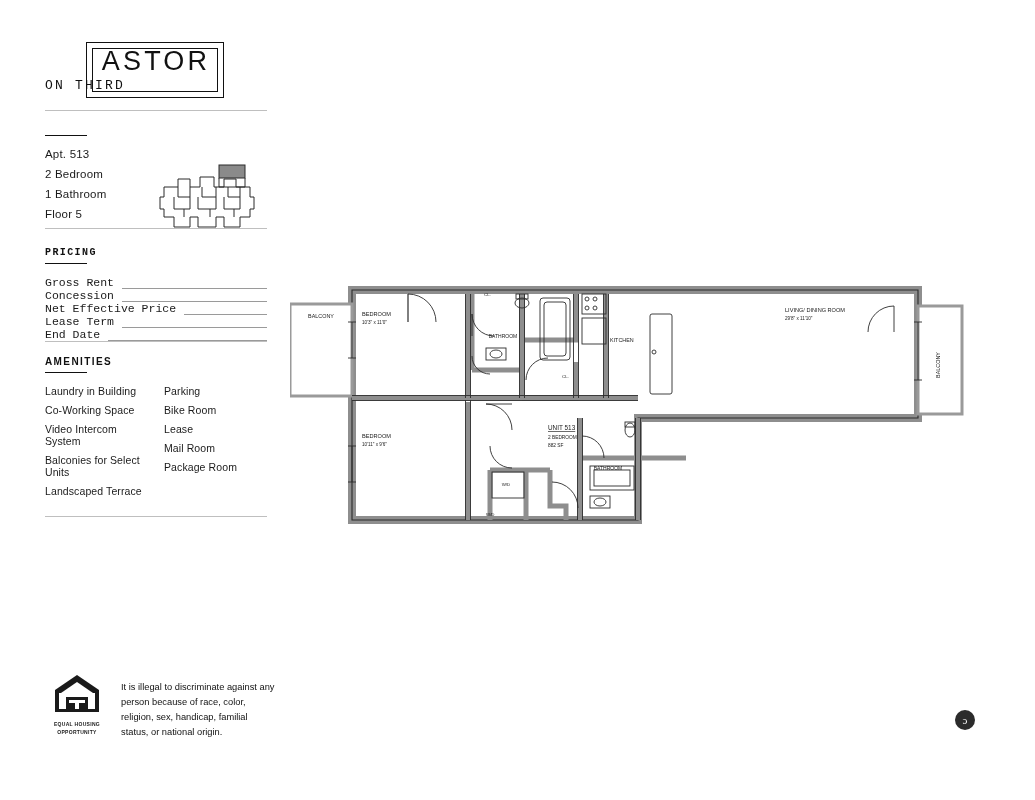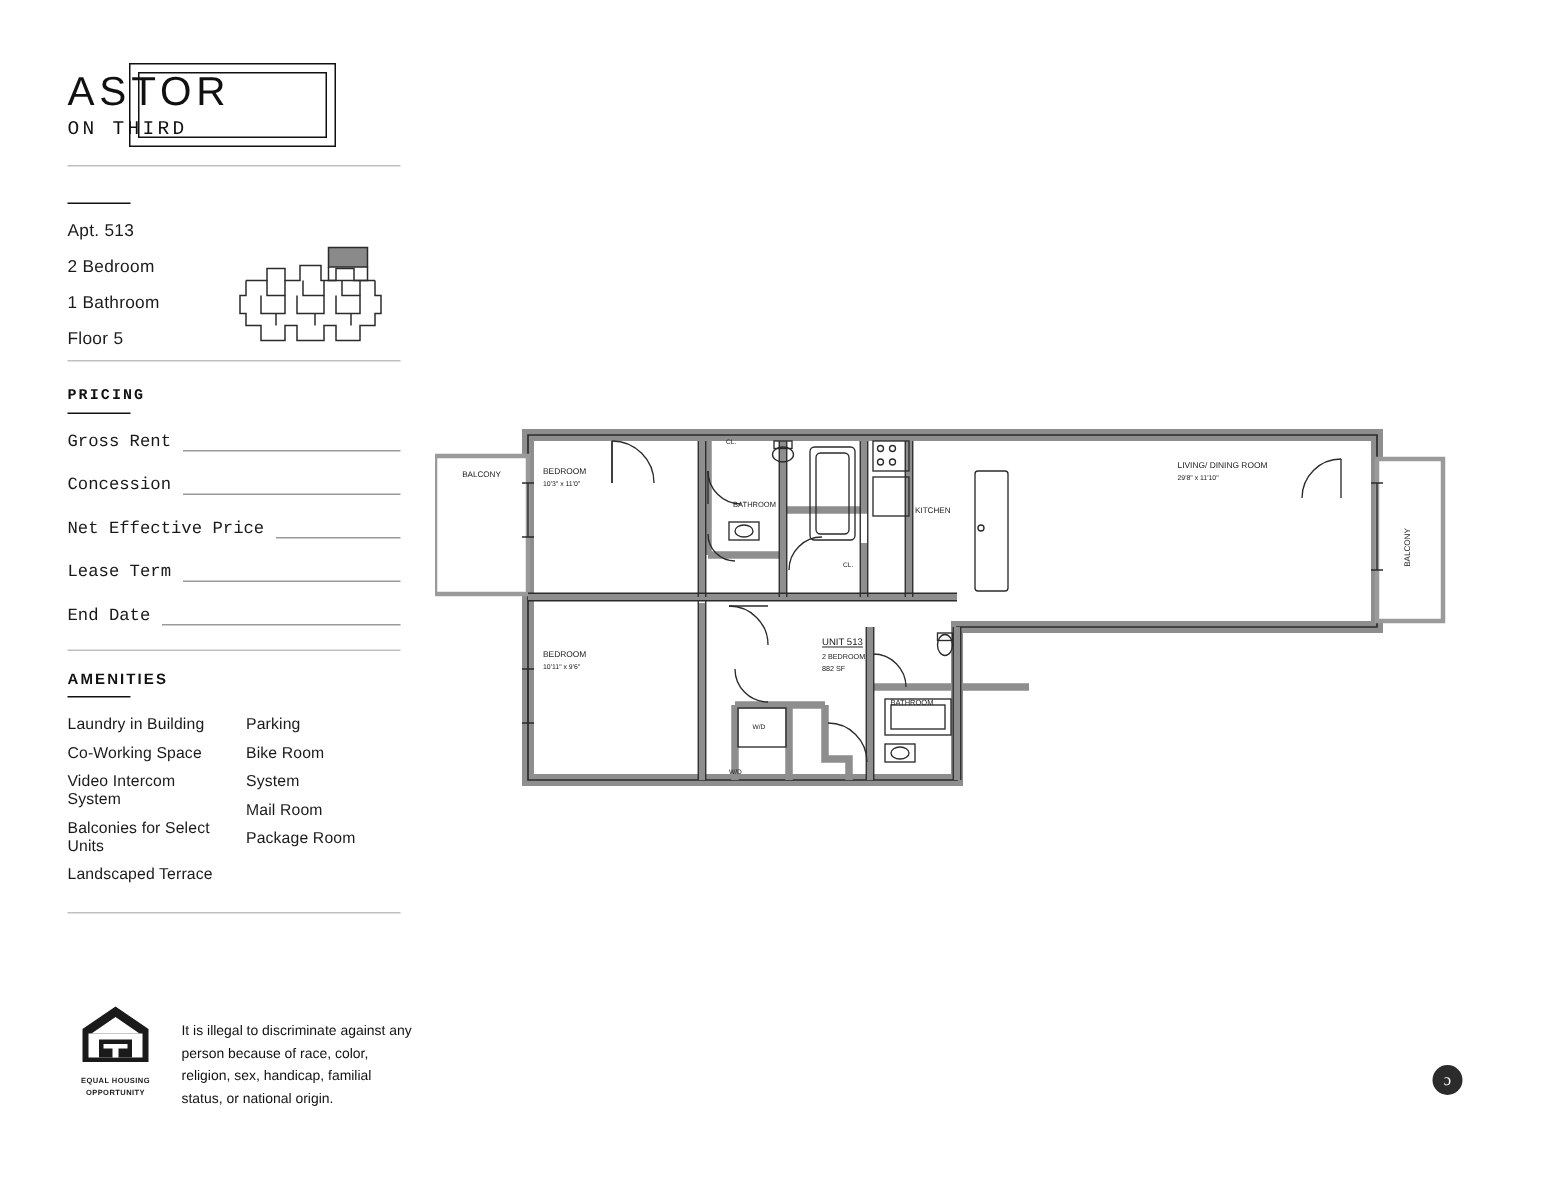--- a/index.html
+++ b/index.html
@@ -46,21 +46,21 @@
     height: 44px;
     border: 1.6px solid #111;
     box-sizing: border-box;
     background: #fff;
   }
   #logo-word {
     position: absolute;
     left: 0;
     top: 16px;
     width: 222px;
-    text-align: left;
+    text-align: center;
     font-size: 27px;
     letter-spacing: 3.2px;
     font-weight: 400;
     color: #111;
     font-family: "Liberation Sans", sans-serif;
   }
   #logo-sub {
     position: absolute;
     left: 0;
     top: 48px;
@@ -92,36 +92,34 @@
     margin: 0 0 12px 0;
   }
 
   
   #overview-sec { margin-top: 24px; position: relative; }
   .ov-line {
     font-size: 11.5px;
     color: #1a1a1a;
     margin-bottom: 8px;
     letter-spacing: .2px;
-    margin-top: 12px;
   }
   #keyplan {
     position: absolute;
     right: 0;
     top: 18px;
     width: 110px;
     height: 94px;
   }
 
   
   #pricing-sec { margin-top: 18px; font-family: Liberation Mono, monospace; }
   .price-row {
     display: flex;
     align-items: flex-end;
-    margin-bottom: 16px;
   }
   .price-label {
     font-size: 11.5px;
     white-space: nowrap;
     padding-right: 8px;
   }
   .price-line {
     flex: 1;
     border-bottom: 1px solid #9a9a9a;
     height: 11px;
@@ -141,20 +139,21 @@
   }
 
   
   #footer {
     position: absolute;
     left: 45px;
     top: 668px;
     width: 230px;
     display: flex;
     gap: 12px;
+    align-items: center;
   }
   #eho {
     width: 64px;
     text-align: center;
     flex: 0 0 64px;
   }
   #eho-caption {
     font-size: 5px;
     font-weight: bold;
     letter-spacing: .3px;
@@ -272,21 +271,21 @@
       <div class="amen-col">
         <div class="amen-item">Laundry in Building</div>
         <div class="amen-item">Co-Working Space</div>
         <div class="amen-item">Video Intercom System</div>
         <div class="amen-item">Balconies for Select Units</div>
         <div class="amen-item">Landscaped Terrace</div>
       </div>
       <div class="amen-col">
         <div class="amen-item">Parking</div>
         <div class="amen-item">Bike Room</div>
-        <div class="amen-item">System</div>
+        <div class="amen-item">Lease</div>
         <div class="amen-item">Mail Room</div>
         <div class="amen-item">Package Room</div>
       </div>
     </div>
   </div>
 
   <hr class="rule" style="margin-top:12px">
 </div>
 
 <div id="footer">

